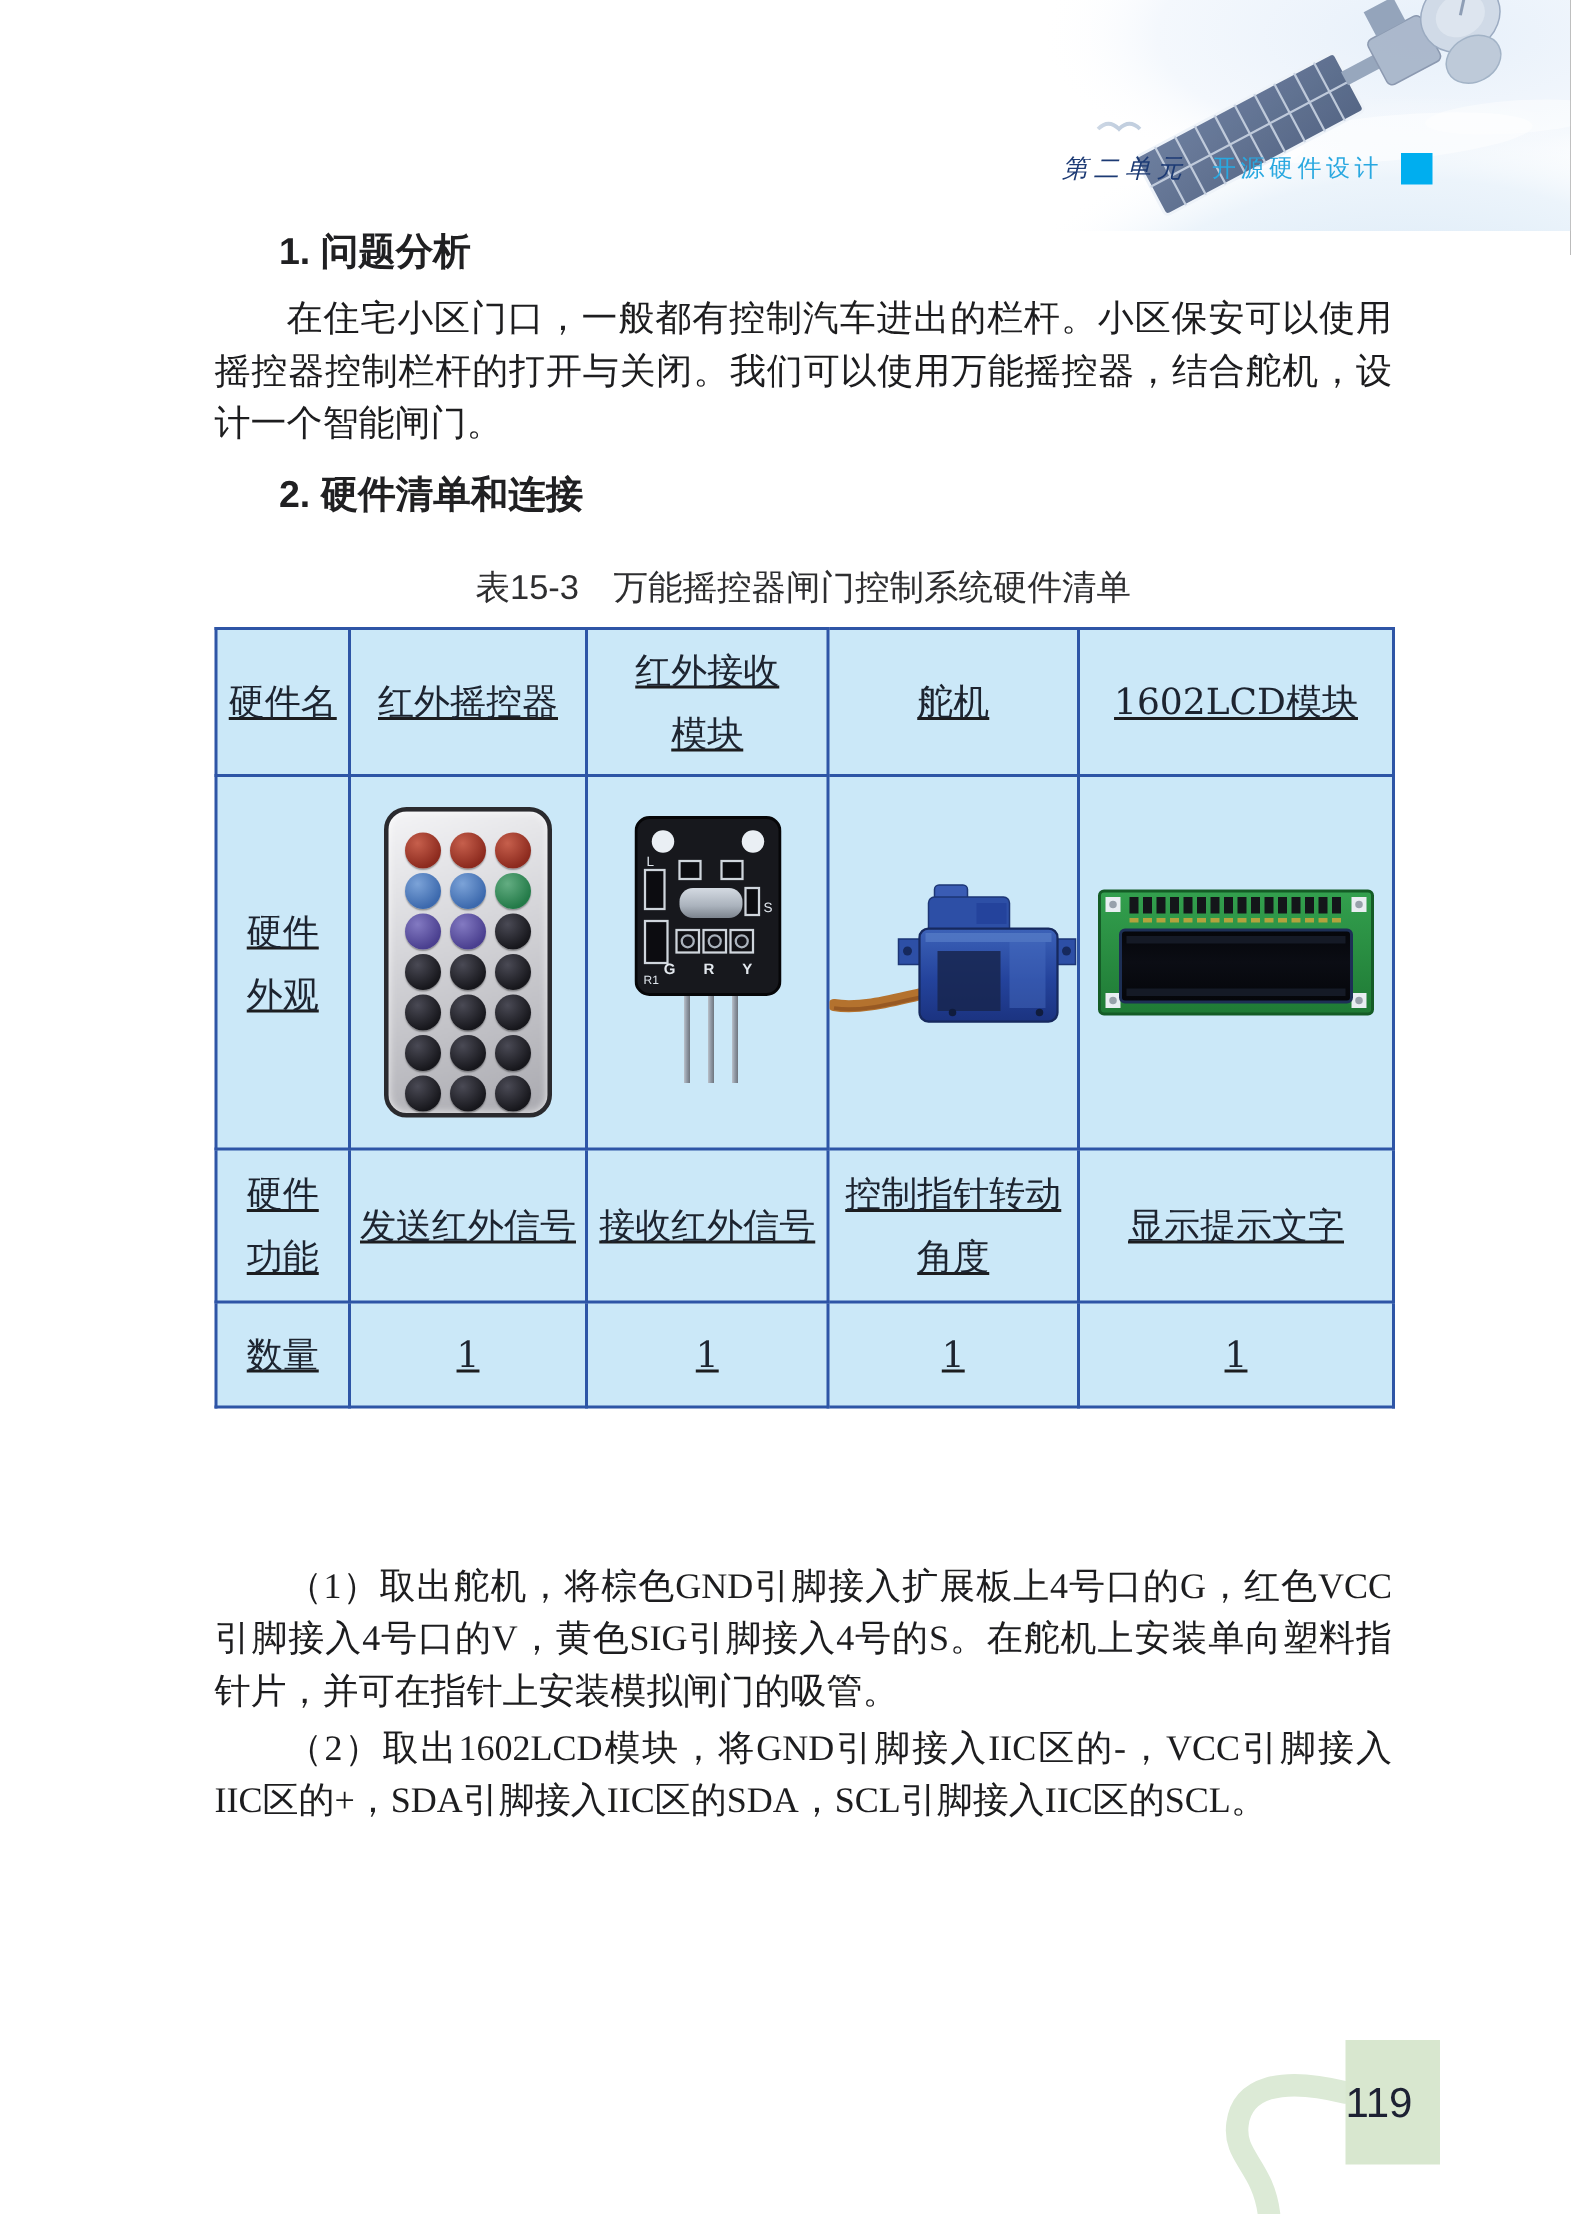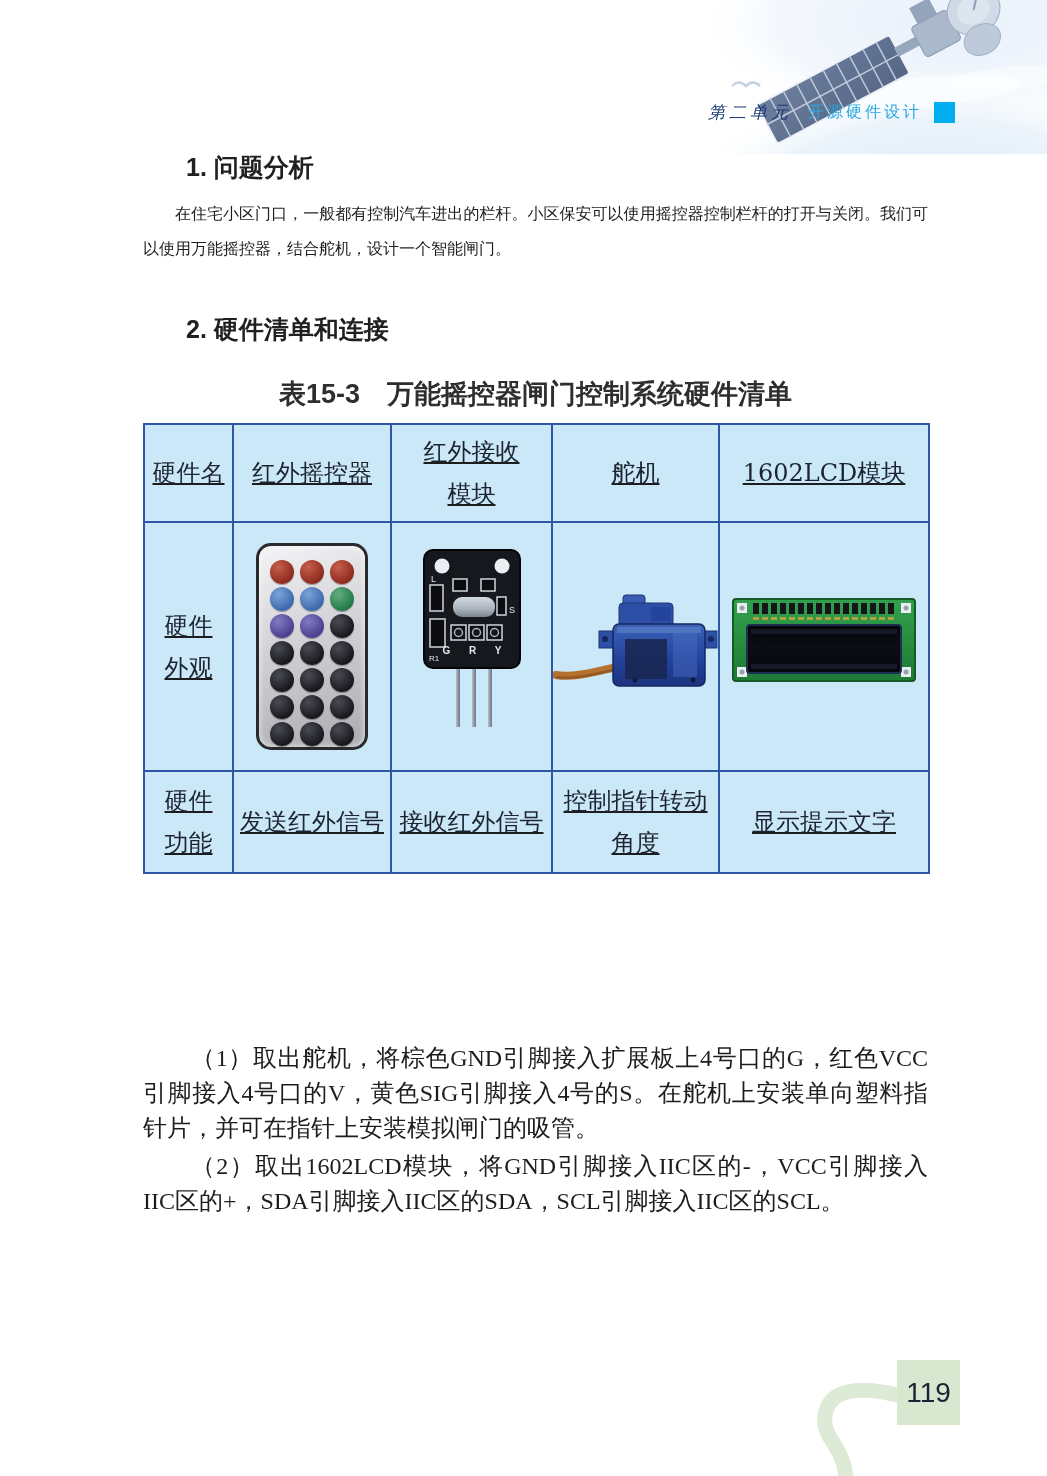--- a/index.html
+++ b/index.html
@@ -13,23 +13,23 @@
               font-family:"Liberation Serif","DejaVu Serif",serif;}
   .unit-title{font-size:16px;letter-spacing:3px;color:#29a8e0;margin-left:16px;
               font-family:"Liberation Sans","DejaVu Sans",sans-serif;}
   .unit-square{width:21px;height:21px;background:#00aeef;margin-left:12px;}
 
   
   .sec{position:absolute;left:143px;width:785px;z-index:2;}
   .sec1{top:151px;}
   .sec2{top:313px;}
   h3.hd{margin:0 0 0 43px;font:bold 25px "Liberation Sans","DejaVu Sans",sans-serif;color:#202022;}
-  p.body{margin:12px 0 0;font-size:16px;line-height:35px;text-indent:2em;text-align:justify;}
-
-  .tcap{margin-top:30px;text-align:center;font-weight:700;font-size:27px;color:#2e2e30;
+  p.body{margin:12px 0 0;font-size:24px;line-height:35px;text-indent:2em;text-align:justify;}
+
+  .tcap{margin-top:30px;text-align:center;font-weight:400;font-size:23px;color:#2e2e30;
         font-family:"Liberation Sans","DejaVu Sans",sans-serif;}
 
   
   table.hw{margin-top:11px;border-collapse:collapse;table-layout:fixed;width:785px;text-decoration:underline;}
   .hw td{background:#cbe8f8;border:2px solid #2e55a6;text-align:center;vertical-align:middle;
          font-size:24px;color:#1d2430;line-height:42px;padding:0;
          font-family:"DejaVu Serif","Liberation Serif",serif;}
   .r-name td{height:96px;}
   .r-img  td{height:247px;}
   .r-fn   td{height:100px;}
@@ -45,22 +45,22 @@
   .remote .btns{position:absolute;top:14px;left:8px;right:8px;display:grid;
           grid-template-columns:repeat(3,1fr);row-gap:3px;justify-items:center;}
   .remote .btn{width:24px;height:24px;border-radius:50%;box-shadow:0 1px 1px rgba(0,0,0,.35);}
 
   
   .steps{position:absolute;left:143px;top:1041px;width:785px;z-index:2;}
   .steps p{margin:0;font-size:24px;line-height:35px;text-indent:2em;text-align:justify;}
   .steps p + p{margin-top:3px;}
 
   
-  .pagenum{position:absolute;left:897px;top:1360px;width:63px;height:65px;background:#d8e7cf;
-           display:flex;align-items:center;justify-content:center;z-index:2;
+  .pagenum{position:absolute;left:897px;top:1360px;width:63px;height:83px;background:#d8e7cf;
+           display:flex;align-items:center;justify-content:flex-start;z-index:2;
            font:28px "Liberation Sans","DejaVu Sans",sans-serif;color:#1d2133;}
   .curve{position:absolute;left:798px;top:1380px;z-index:1;}
 
   svg text{font-family:"Liberation Sans","DejaVu Sans",sans-serif;}
 </style>
 </head>
 <body>
 
 <div class="page">
 
@@ -309,20 +309,27 @@
       </tr>
       <tr class="r-fn">
         <td class="pre">硬件
 功能</td>
         <td class="pre">发送红外信号</td>
         <td class="pre">接收红外信号</td>
         <td class="pre">控制指针转动
 角度</td>
         <td class="pre">显示提示文字</td>
       </tr>
+      <tr class="r-qty">
+        <td>数量</td>
+        <td>1</td>
+        <td>1</td>
+        <td>1</td>
+        <td>1</td>
+      </tr>
     </tbody>
       </table>
   </div>
 
   <div class="steps">
     <p>（1）取出舵机，将棕色GND引脚接入扩展板上4号口的G，红色VCC引脚接入4号口的V，黄色SIG引脚接入4号的S。在舵机上安装单向塑料指针片，并可在指针上安装模拟闸门的吸管。</p>
     <p>（2）取出1602LCD模块，将GND引脚接入IIC区的-，VCC引脚接入IIC区的+，SDA引脚接入IIC区的SDA，SCL引脚接入IIC区的SCL。</p>
   </div>
 
   <svg class="curve" width="104" height="96" viewBox="0 0 104 96">

